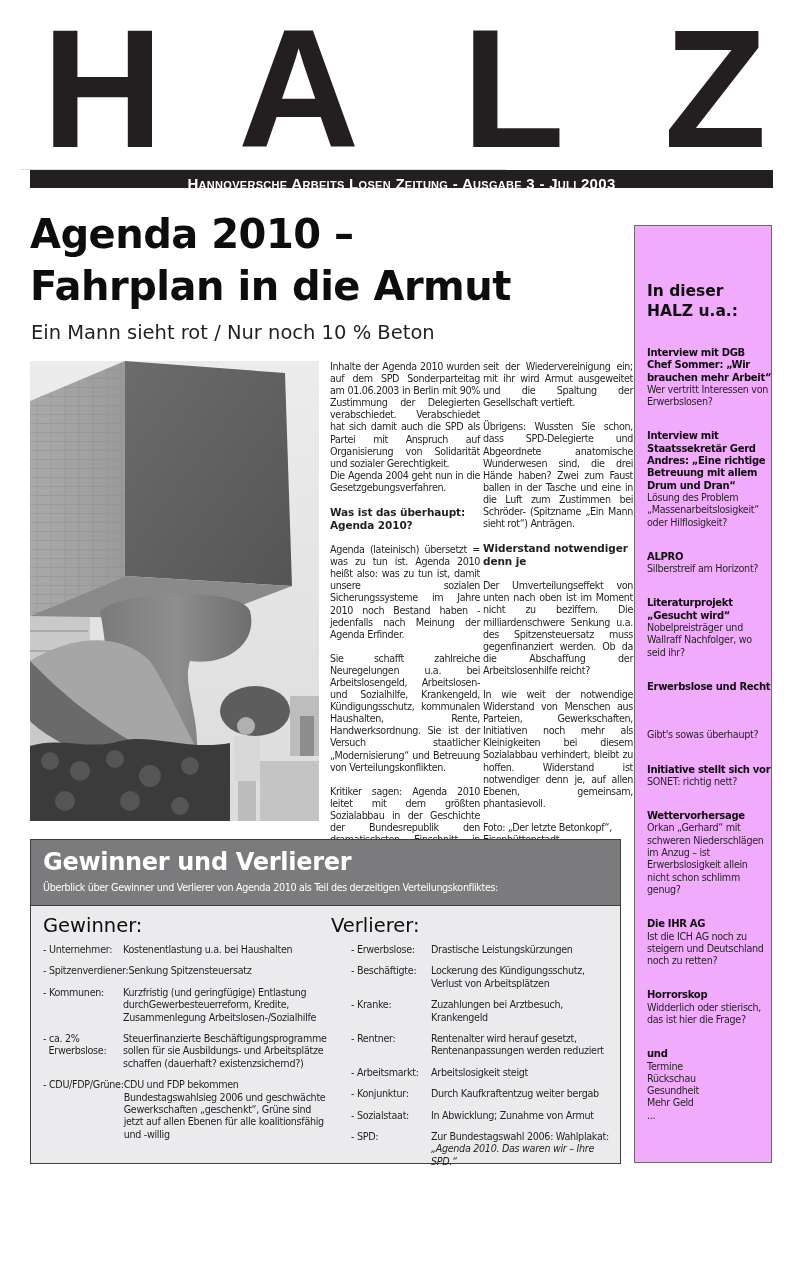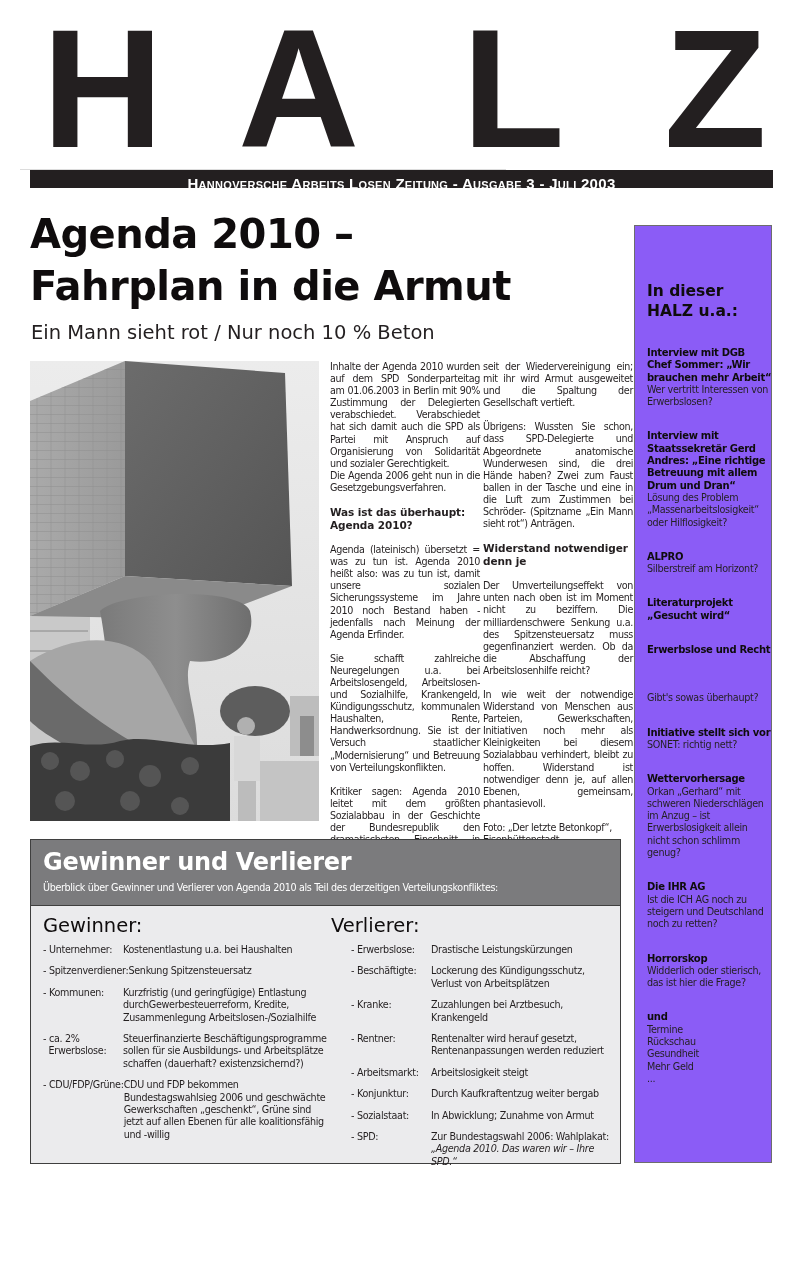--- a/index.html
+++ b/index.html
@@ -15,21 +15,21 @@
   .subhead { position:absolute; left:31px; top:321px; font-family:"DejaVu Sans", sans-serif; font-size:19.5px; color:#231f20; }
 
   .photo { position:absolute; left:30px; top:361px; width:289px; height:460px; overflow:hidden; background:#e9e9e9; }
 
   .col { position:absolute; width:150px; font-family:"DejaVu Sans", sans-serif; font-size:9.6px; line-height:12.1px; color:#231f20; text-align:justify; letter-spacing:-0.35px; }
   .col p { margin:0 0 12px 0; }
   .col h4 { margin:0 0 12px 0; font-size:10.5px; line-height:13px; font-weight:bold; letter-spacing:-0.1px; text-align:left; }
   .col1 { left:330px; top:361px; }
   .col2 { left:483px; top:361px; }
 
-  .sidebar { position:absolute; left:634px; top:225px; width:138px; height:938px; background:#8b5cf6; border:1px solid #6d6d6d; box-sizing:border-box; }
+  .sidebar { position:absolute; left:634px; top:225px; width:138px; height:938px; background:#f0abfc; border:1px solid #6d6d6d; box-sizing:border-box; }
   .sidebar .title { position:absolute; left:12px; top:55px; font-weight:bold; font-size:15.5px; line-height:20px; color:#0f0c0d; }
   .sidebar .items { position:absolute; left:12px; top:121px; width:125px; }
   .sb-item { margin-bottom:22px; font-size:9.6px; line-height:12.3px; letter-spacing:-0.3px; }
   .sb-item .h { font-weight:bold; color:#0f0c0d; font-size:10px; }
   .sb-item .d { color:#231f20; }
 
   .gv-box { position:absolute; left:30px; top:839px; width:591px; height:325px; border:1px solid #3f3f3f; box-sizing:border-box; background:#ebebed; }
   .gv-header { position:absolute; left:0; top:0; width:589px; height:65px; background:#7b7b7d; border-bottom:1px solid #3f3f3f; }
   .gv-title { position:absolute; left:12px; top:8px; font-weight:bold; font-size:24px; color:#ffffff; letter-spacing:-0.3px; }
   .gv-sub { position:absolute; left:12px; top:42px; font-size:9.6px; color:#ffffff; letter-spacing:-0.35px; }
@@ -125,21 +125,21 @@
     <rect x="204" y="375" width="26" height="45" fill="#d8d8d8"></rect>
     <rect x="208" y="420" width="18" height="40" fill="#bcbcbc"></rect>
     <circle cx="216" cy="365" r="9" fill="#b0b0b0"></circle>
 
     <rect x="230" y="400" width="59" height="60" fill="#c4c4c4"></rect>
   </svg>
 </div>
 
 <div class="col col1">
   <p style="margin-bottom:0">Inhalte der Agenda 2010 wurden auf dem SPD Sonderparteitag am 01.06.2003 in Berlin mit 90% Zustimmung der Delegierten verabschiedet. Verabschiedet hat sich damit auch die SPD als Partei mit Anspruch auf Organisierung von Solidarität und sozialer Gerechtigkeit.</p>
-  <p>Die Agenda 2006 geht nun in die Gesetzgebungsverfahren.</p>
+  <p>Die Agenda 2004 geht nun in die Gesetzgebungsverfahren.</p>
   <h4>Was ist das überhaupt: Agenda 2010?</h4>
   <p>Agenda (lateinisch) übersetzt = was zu tun ist. Agenda 2010 heißt also: was zu tun ist, damit unsere sozialen Sicherungssysteme im Jahre 2010 noch Bestand haben - jedenfalls nach Meinung der Agenda Erfinder.</p>
   <p>Sie schafft zahlreiche Neuregelungen u.a. bei Arbeitslosengeld, Arbeitslosen- und Sozialhilfe, Krankengeld, Kündigungsschutz, kommunalen Haushalten, Rente, Handwerksordnung. Sie ist der Versuch staatlicher „Modernisierung“ und Betreuung von Verteilungskonflikten.</p>
   <p>Kritiker sagen: Agenda 2010 leitet mit dem größten Sozialabbau in der Geschichte der Bundesrepublik den dramatischsten Einschnitt in unsere Gesellschaft</p>
 </div>
 <div class="col col2">
   <p>seit der Wiedervereinigung ein; mit ihr wird Armut ausgeweitet und die Spaltung der Gesellschaft vertieft.</p>
   <p>Übrigens: Wussten Sie schon, dass SPD-Delegierte und Abgeordnete anatomische Wunderwesen sind, die drei Hände haben? Zwei zum Faust ballen in der Tasche und eine in die Luft zum Zustimmen bei Schröder- (Spitzname „Ein Mann sieht rot“) Anträgen.</p>
   <h4>Widerstand notwendiger denn je</h4>
   <p>Der Umverteilungseffekt von unten nach oben ist im Moment nicht zu beziffern. Die milliardenschwere Senkung u.a. des Spitzensteuersatz muss gegenfinanziert werden. Ob da die Abschaffung der Arbeitslosenhilfe reicht?</p>
@@ -160,20 +160,21 @@
       <div class="sb-item">
         <div class="h">Interview mit Staatssekretär Gerd Andres: „Eine richtige Betreuung mit allem Drum und Dran“</div>
         <div class="d" style="white-space: pre-line;">Lösung des Problem „Massenarbeitslosigkeit“ oder Hilflosigkeit?</div>
       </div>
       <div class="sb-item">
         <div class="h">ALPRO</div>
         <div class="d" style="white-space: pre-line;">Silberstreif am Horizont?</div>
       </div>
       <div class="sb-item">
         <div class="h">Literaturprojekt „Gesucht wird“</div>
+        <div class="d" style="white-space: pre-line;">Nobelpreisträger und Wallraff Nachfolger, wo seid ihr?</div>
       </div>
       <div class="sb-item">
         <div class="h">Erwerbslose und Recht</div>
         <div class="d" style="white-space: pre-line; margin-top: 36px;">Gibt's sowas überhaupt?</div>
       </div>
       <div class="sb-item">
         <div class="h">Initiative stellt sich vor</div>
         <div class="d" style="white-space: pre-line;">SONET: richtig nett?</div>
       </div>
       <div class="sb-item">

